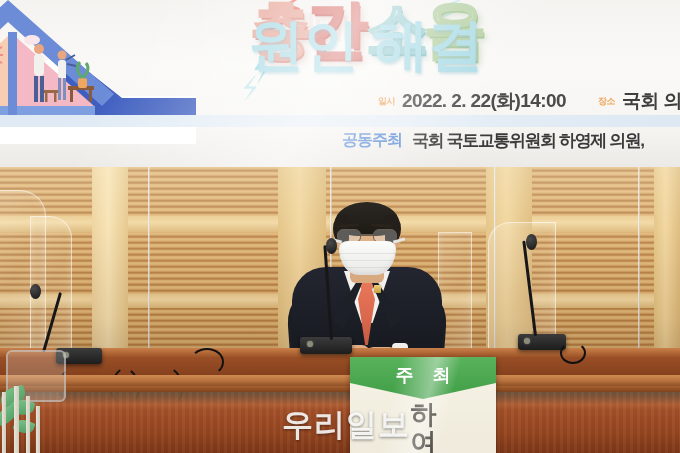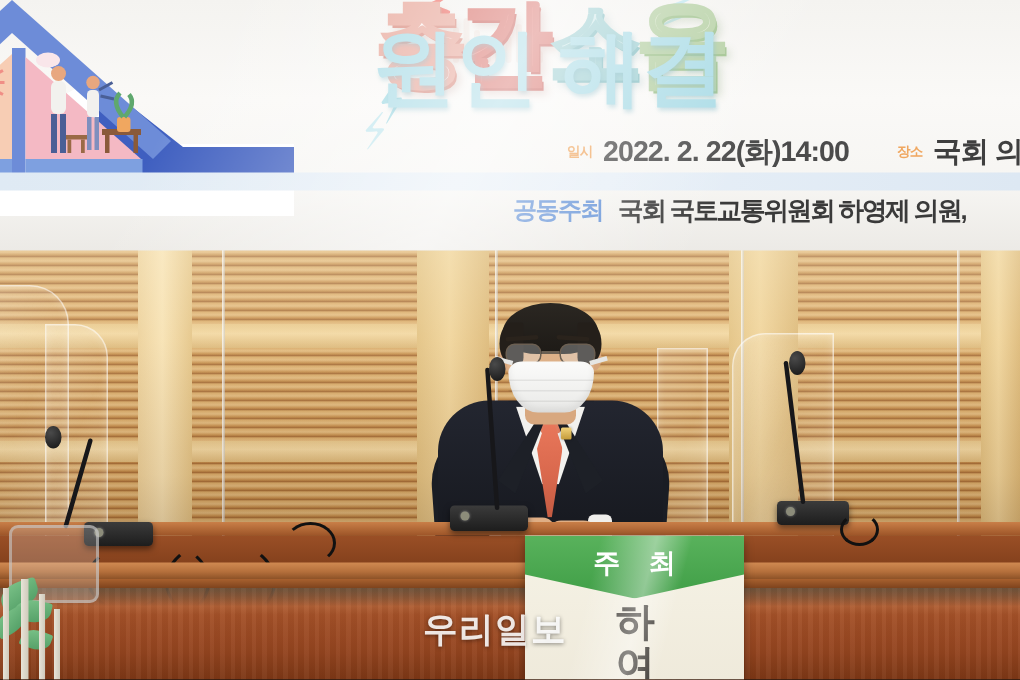--- a/index.html
+++ b/index.html
@@ -193,21 +193,21 @@
 
   
   .plantpot { position:absolute; left:-6px; top:386px; width:58px; height:67px; }
   .leaf { position:absolute; background:linear-gradient(160deg,#7fc68c,#4e9a62); border-radius:60% 10% 60% 10%; }
   .stick { position:absolute; background:linear-gradient(90deg,#e8e4d8,#cfcabb); }
   .chairback { position:absolute; left:6px; top:350px; width:60px; height:52px; border:2px solid rgba(200,200,200,.6); border-radius:6px; background:rgba(235,235,235,.22); }
 
   
   .watermark {
     position:absolute; left:282px; top:404px;
-    font-size:23px; font-weight:bold; letter-spacing:1px;
+    font-size:31px; font-weight:bold; letter-spacing:1px;
     color:rgba(255,255,255,.88);
     text-shadow:0 1px 3px rgba(0,0,0,.45);
     z-index:40;
   }
 </style>
 </head>
 <body>
 
 <div id="stage">
 

